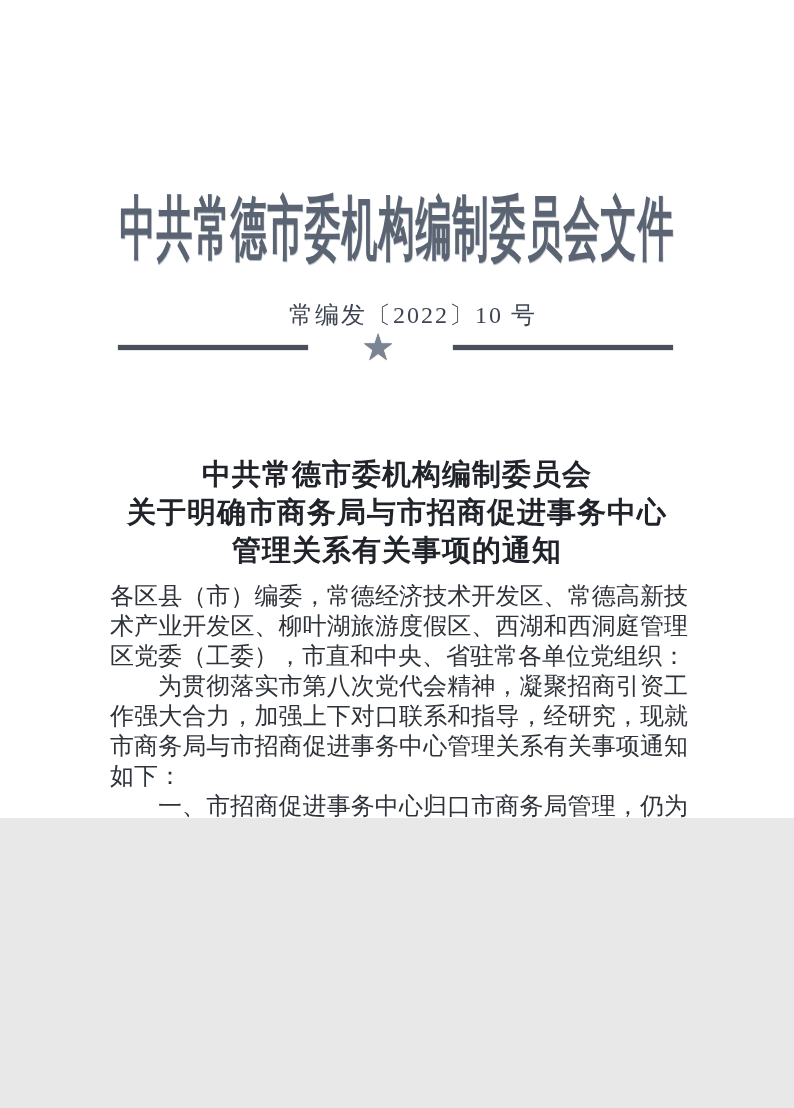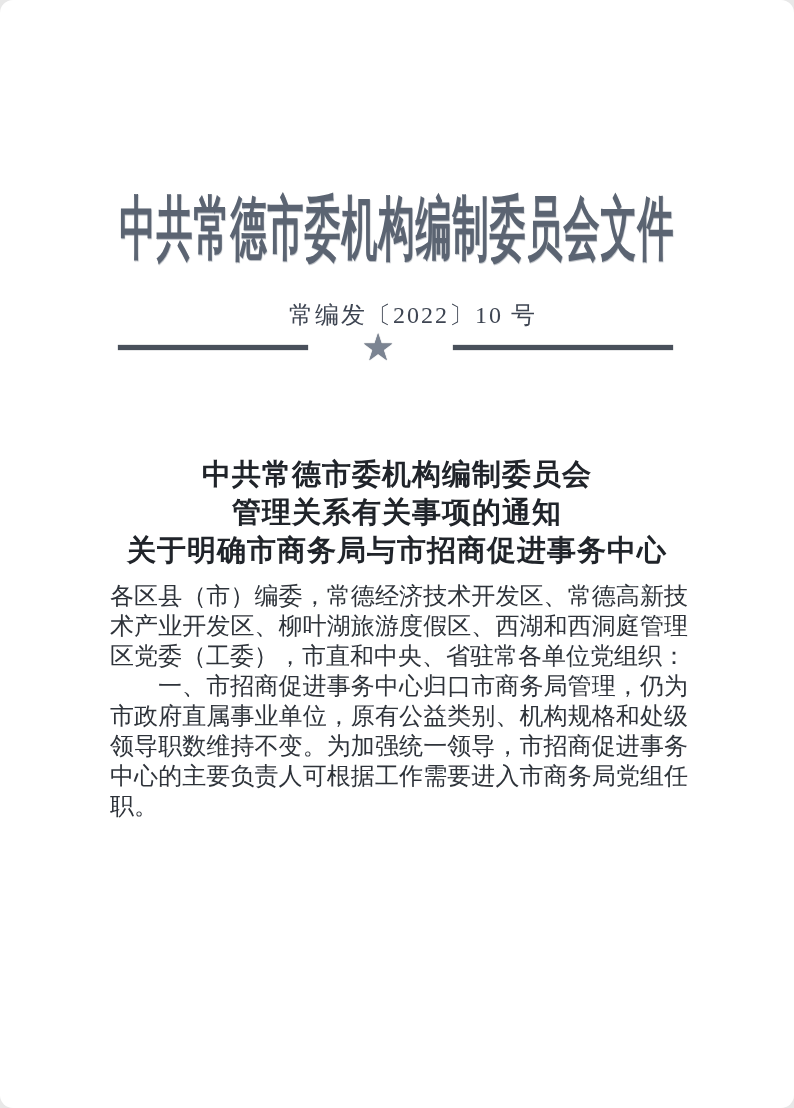--- a/index.html
+++ b/index.html
@@ -1,24 +1,23 @@
 <!DOCTYPE html>
 <html><head>
 <meta charset="utf-8">
 <style>
   html, body { margin: 0; padding: 0; background: #e8e8e8; }
   .page {
     position: relative;
     width: 794px;
-    height: 1108px;
+    height: 818px;
     margin: 0 auto;
     background: #ffffff;
     overflow: hidden;
     font-family: "Liberation Serif", "DejaVu Serif", serif;
-    border-radius: 13px;
   }
 
   
   .letterhead {
     position: absolute;
     top: 183px;
     left: 0;
     width: 100%;
     text-align: center;
     white-space: nowrap;
@@ -107,22 +106,23 @@
   </div>
 
   <div class="doc-number">常编发〔2022〕10 号</div>
 
   <div class="rule rule-left"></div>
   <div class="star">★</div>
   <div class="rule rule-right"></div>
 
   <div class="doc-title">
     <div>中共常德市委机构编制委员会</div>
+    <div>关于明确市商务局与市招商促进事务中心</div>
     <div>管理关系有关事项的通知</div>
-    <div>关于明确市商务局与市招商促进事务中心</div>
   </div>
 
   <div class="body-text">
     <p>各区县（市）编委，常德经济技术开发区、常德高新技术产业开发区、柳叶湖旅游度假区、西湖和西洞庭管理区党委（工委），市直和中央、省驻常各单位党组织：</p>
+    <p class="indent">为贯彻落实市第八次党代会精神，凝聚招商引资工作强大合力，加强上下对口联系和指导，经研究，现就市商务局与市招商促进事务中心管理关系有关事项通知如下：</p>
     <p class="indent">一、市招商促进事务中心归口市商务局管理，仍为市政府直属事业单位，原有公益类别、机构规格和处级领导职数维持不变。为加强统一领导，市招商促进事务中心的主要负责人可根据工作需要进入市商务局党组任职。</p>
   </div>
 
 </div>
 
 </body></html>

